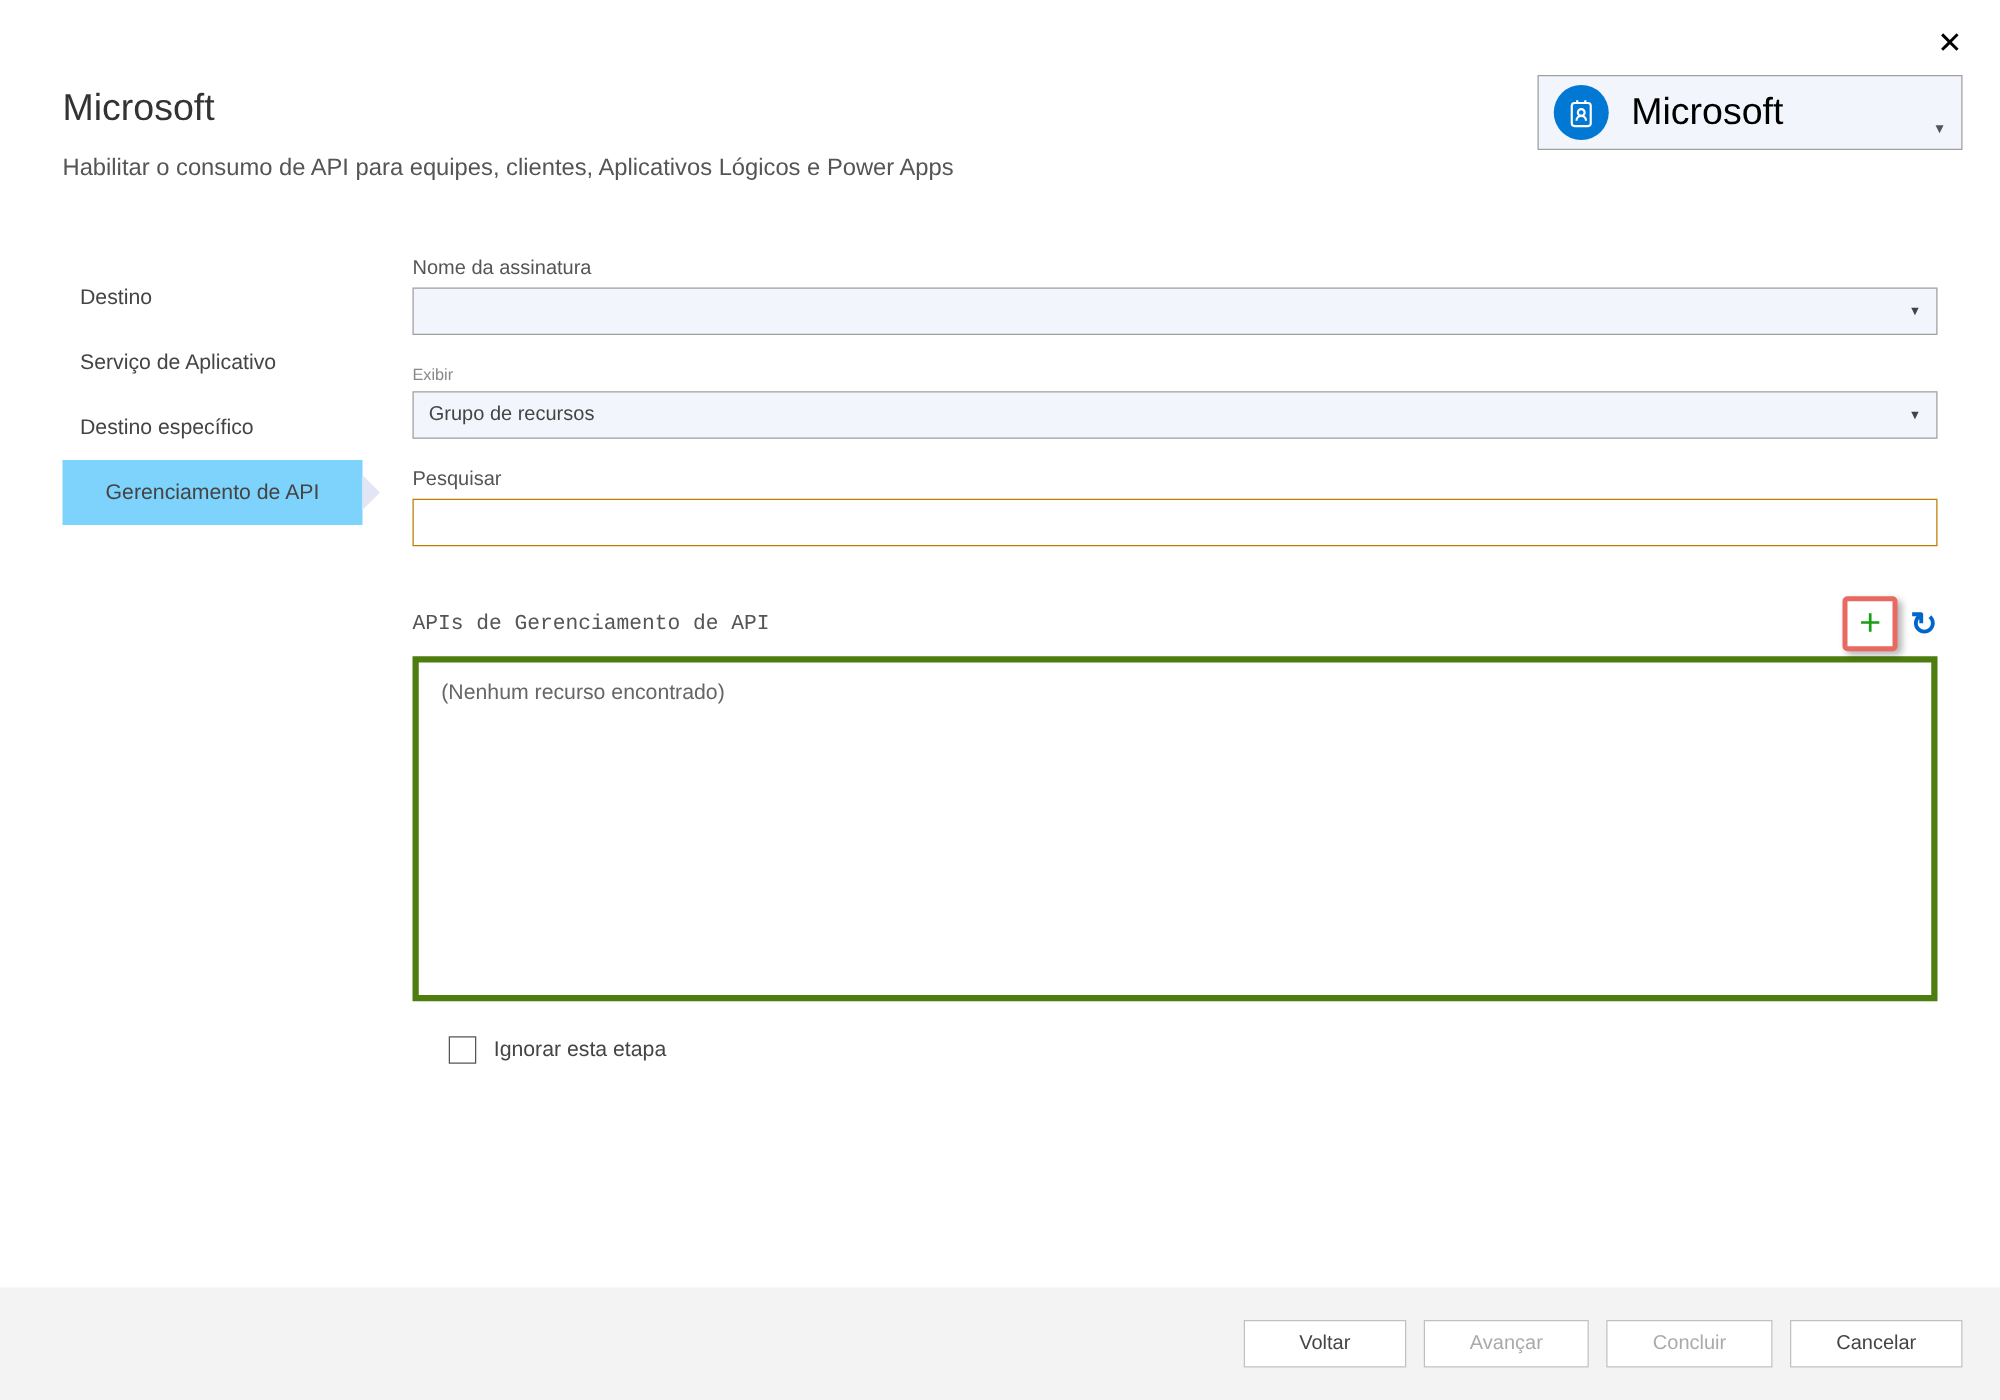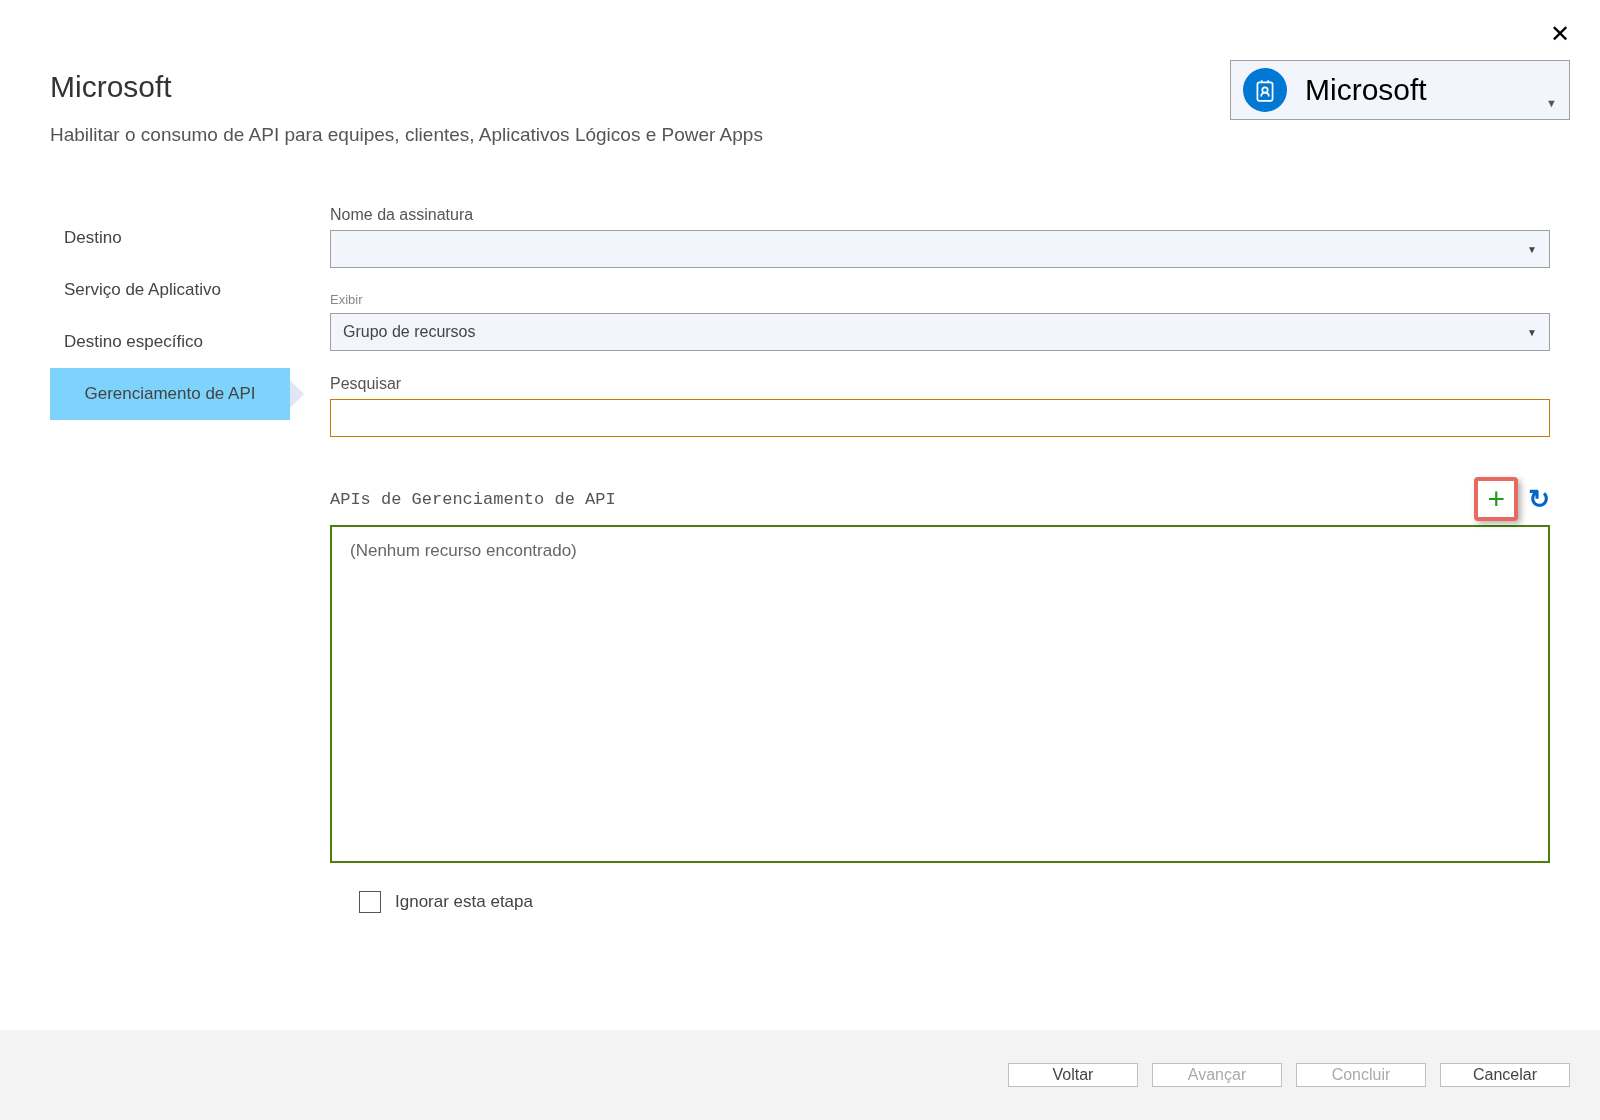--- a/index.html
+++ b/index.html
@@ -176,22 +176,22 @@
     font-weight: 400;
     line-height: 1;
   }
   .refresh-btn {
     color: #0066cc;
     font-size: 26px;
     font-weight: bold;
     cursor: pointer;
   }
   .api-list {
-    border: 2px solid #4d7c0f;
-    height: 338px;
+    border: 5px solid #4d7c0f;
+    height: 276px;
     padding: 14px 18px;
     font-size: 17px;
     color: #666;
   }
   .checkbox-row {
     display: flex;
     align-items: center;
     margin-top: 28px;
     padding-left: 29px;
   }
@@ -214,27 +214,27 @@
     height: 90px;
     background: #f3f3f3;
     display: flex;
     align-items: center;
     justify-content: flex-end;
     padding: 0 30px;
     gap: 14px;
   }
   .footer-btn {
     min-width: 130px;
-    height: 24px;
+    height: 38px;
     border: 1px solid #c0c0c0;
     background: #fff;
     font-size: 16px;
     color: #444;
     cursor: pointer;
-    padding: 0 24px;
+    padding: 0 36px;
   }
   .footer-btn.disabled {
     color: #aaa;
     cursor: default;
   }
 </style>
 </head>
 <body>
 
 <div class="close-btn">✕</div>

